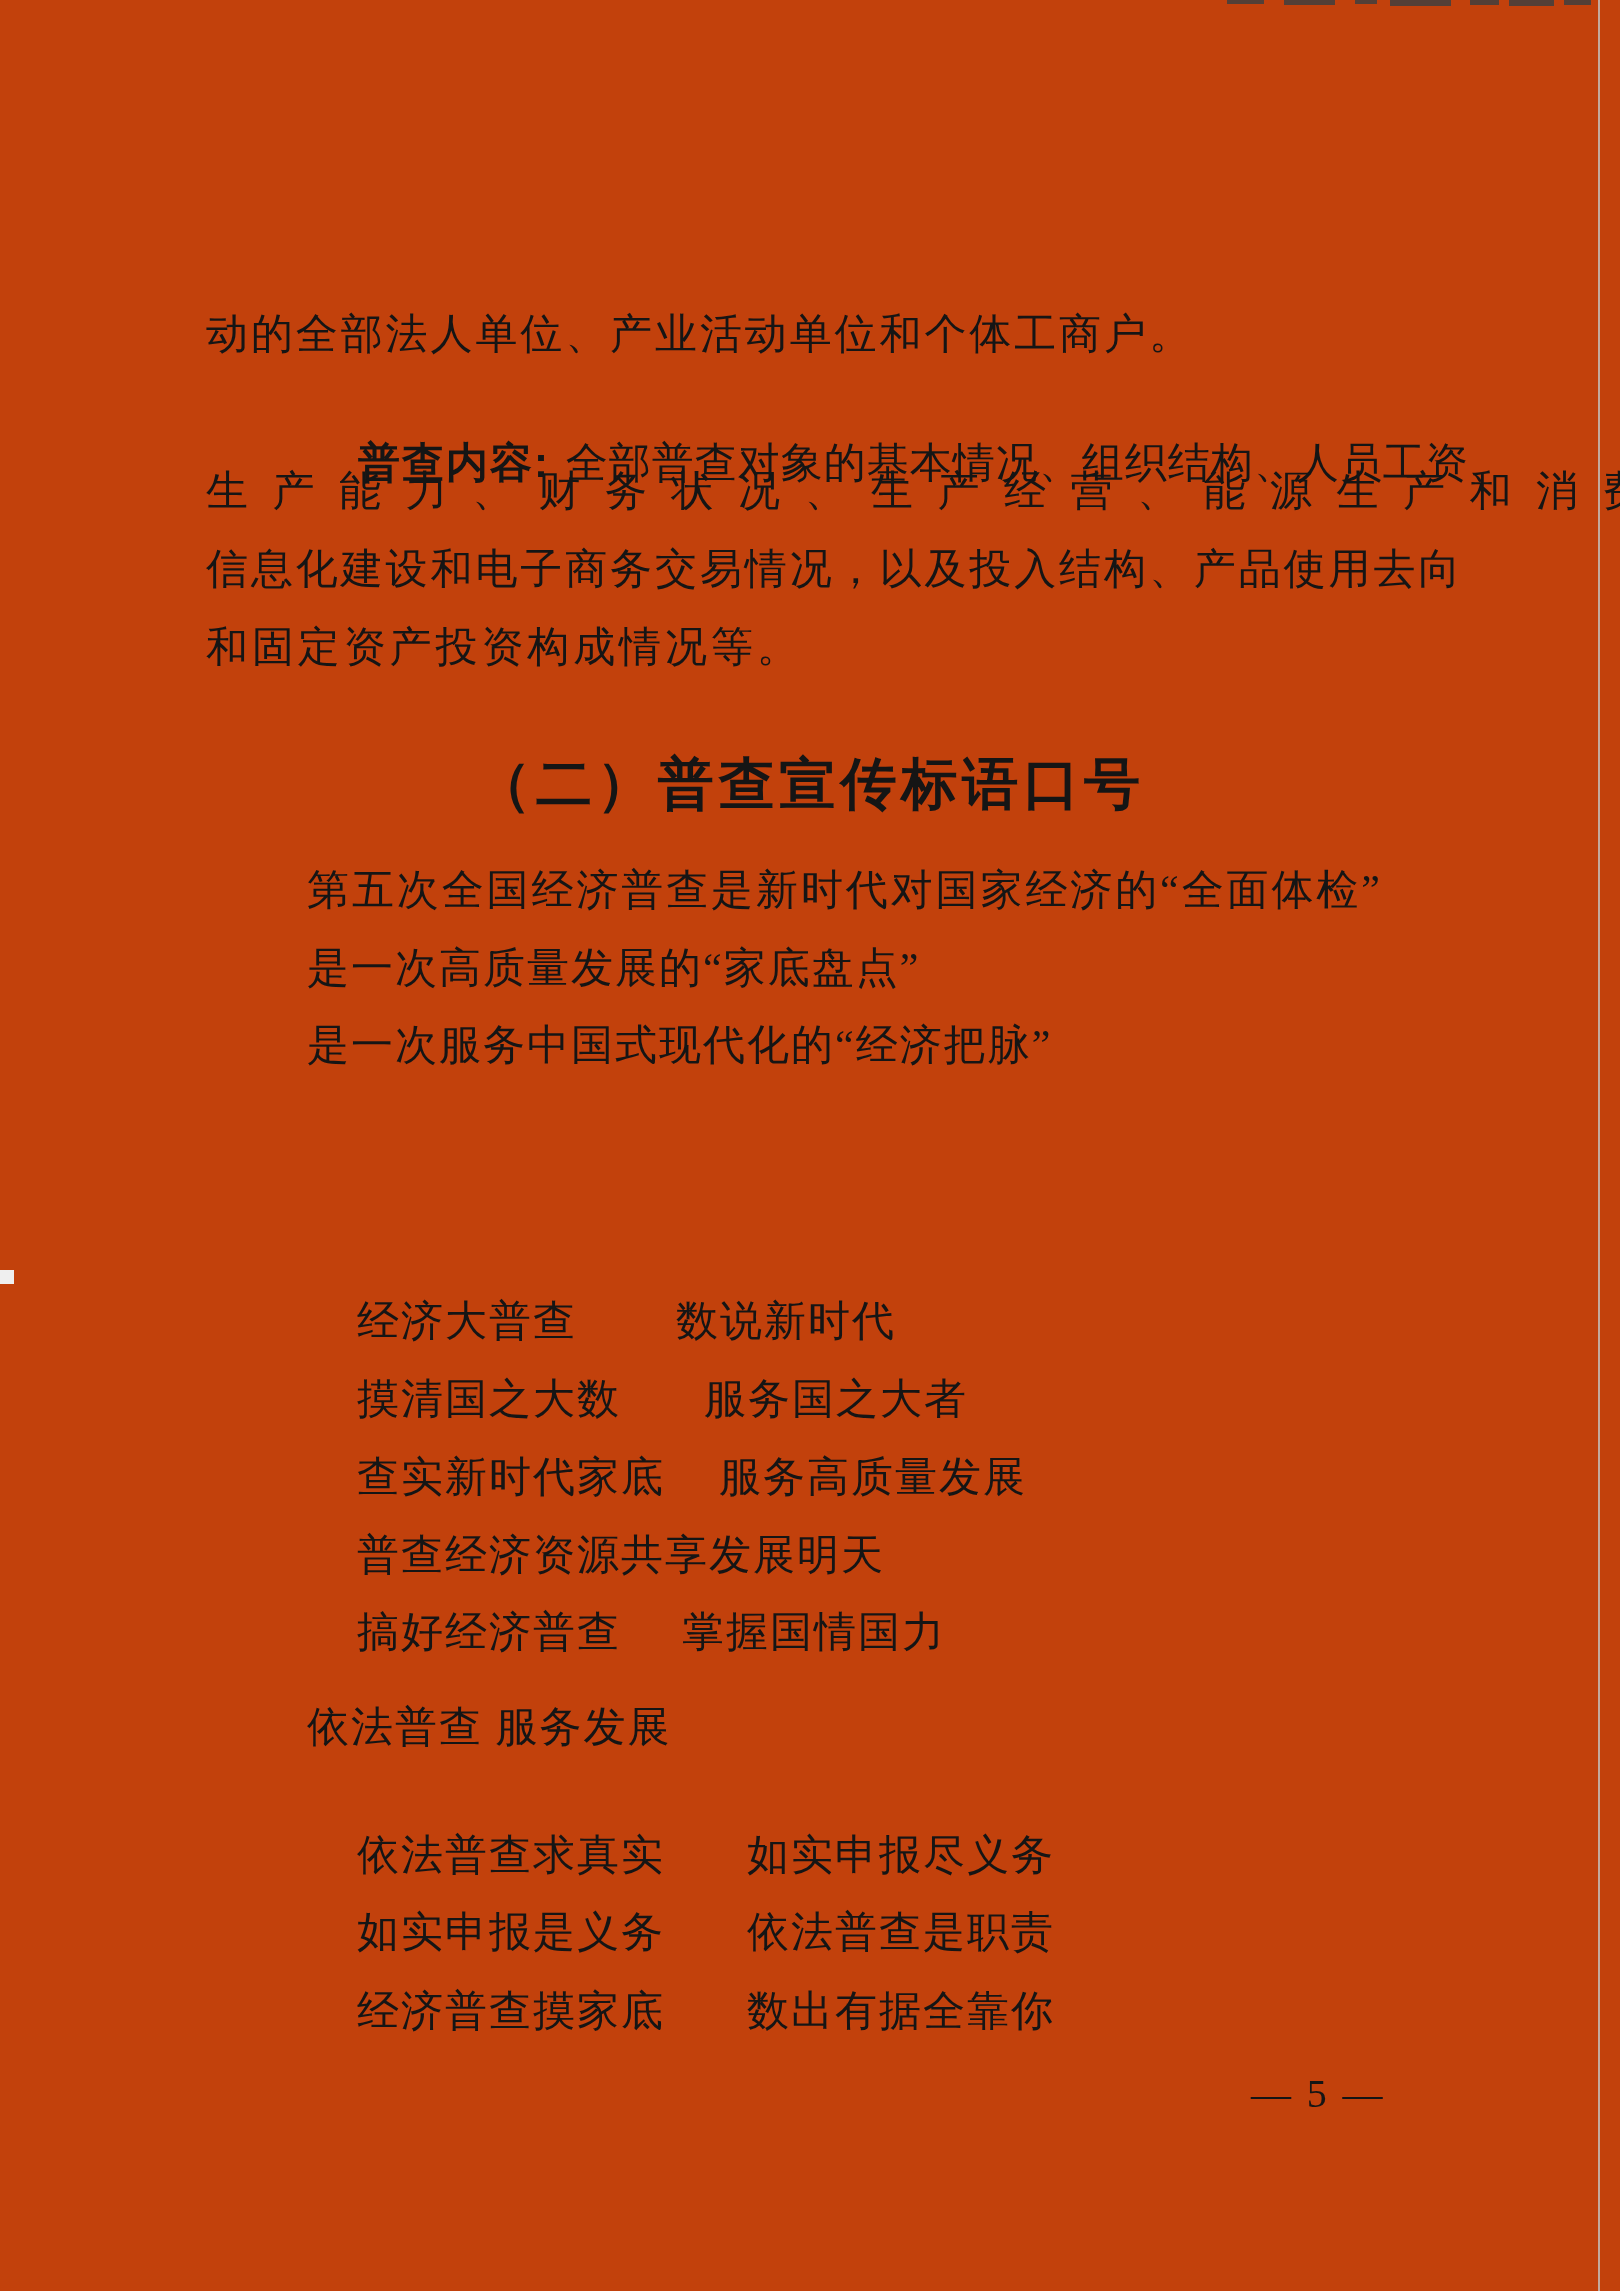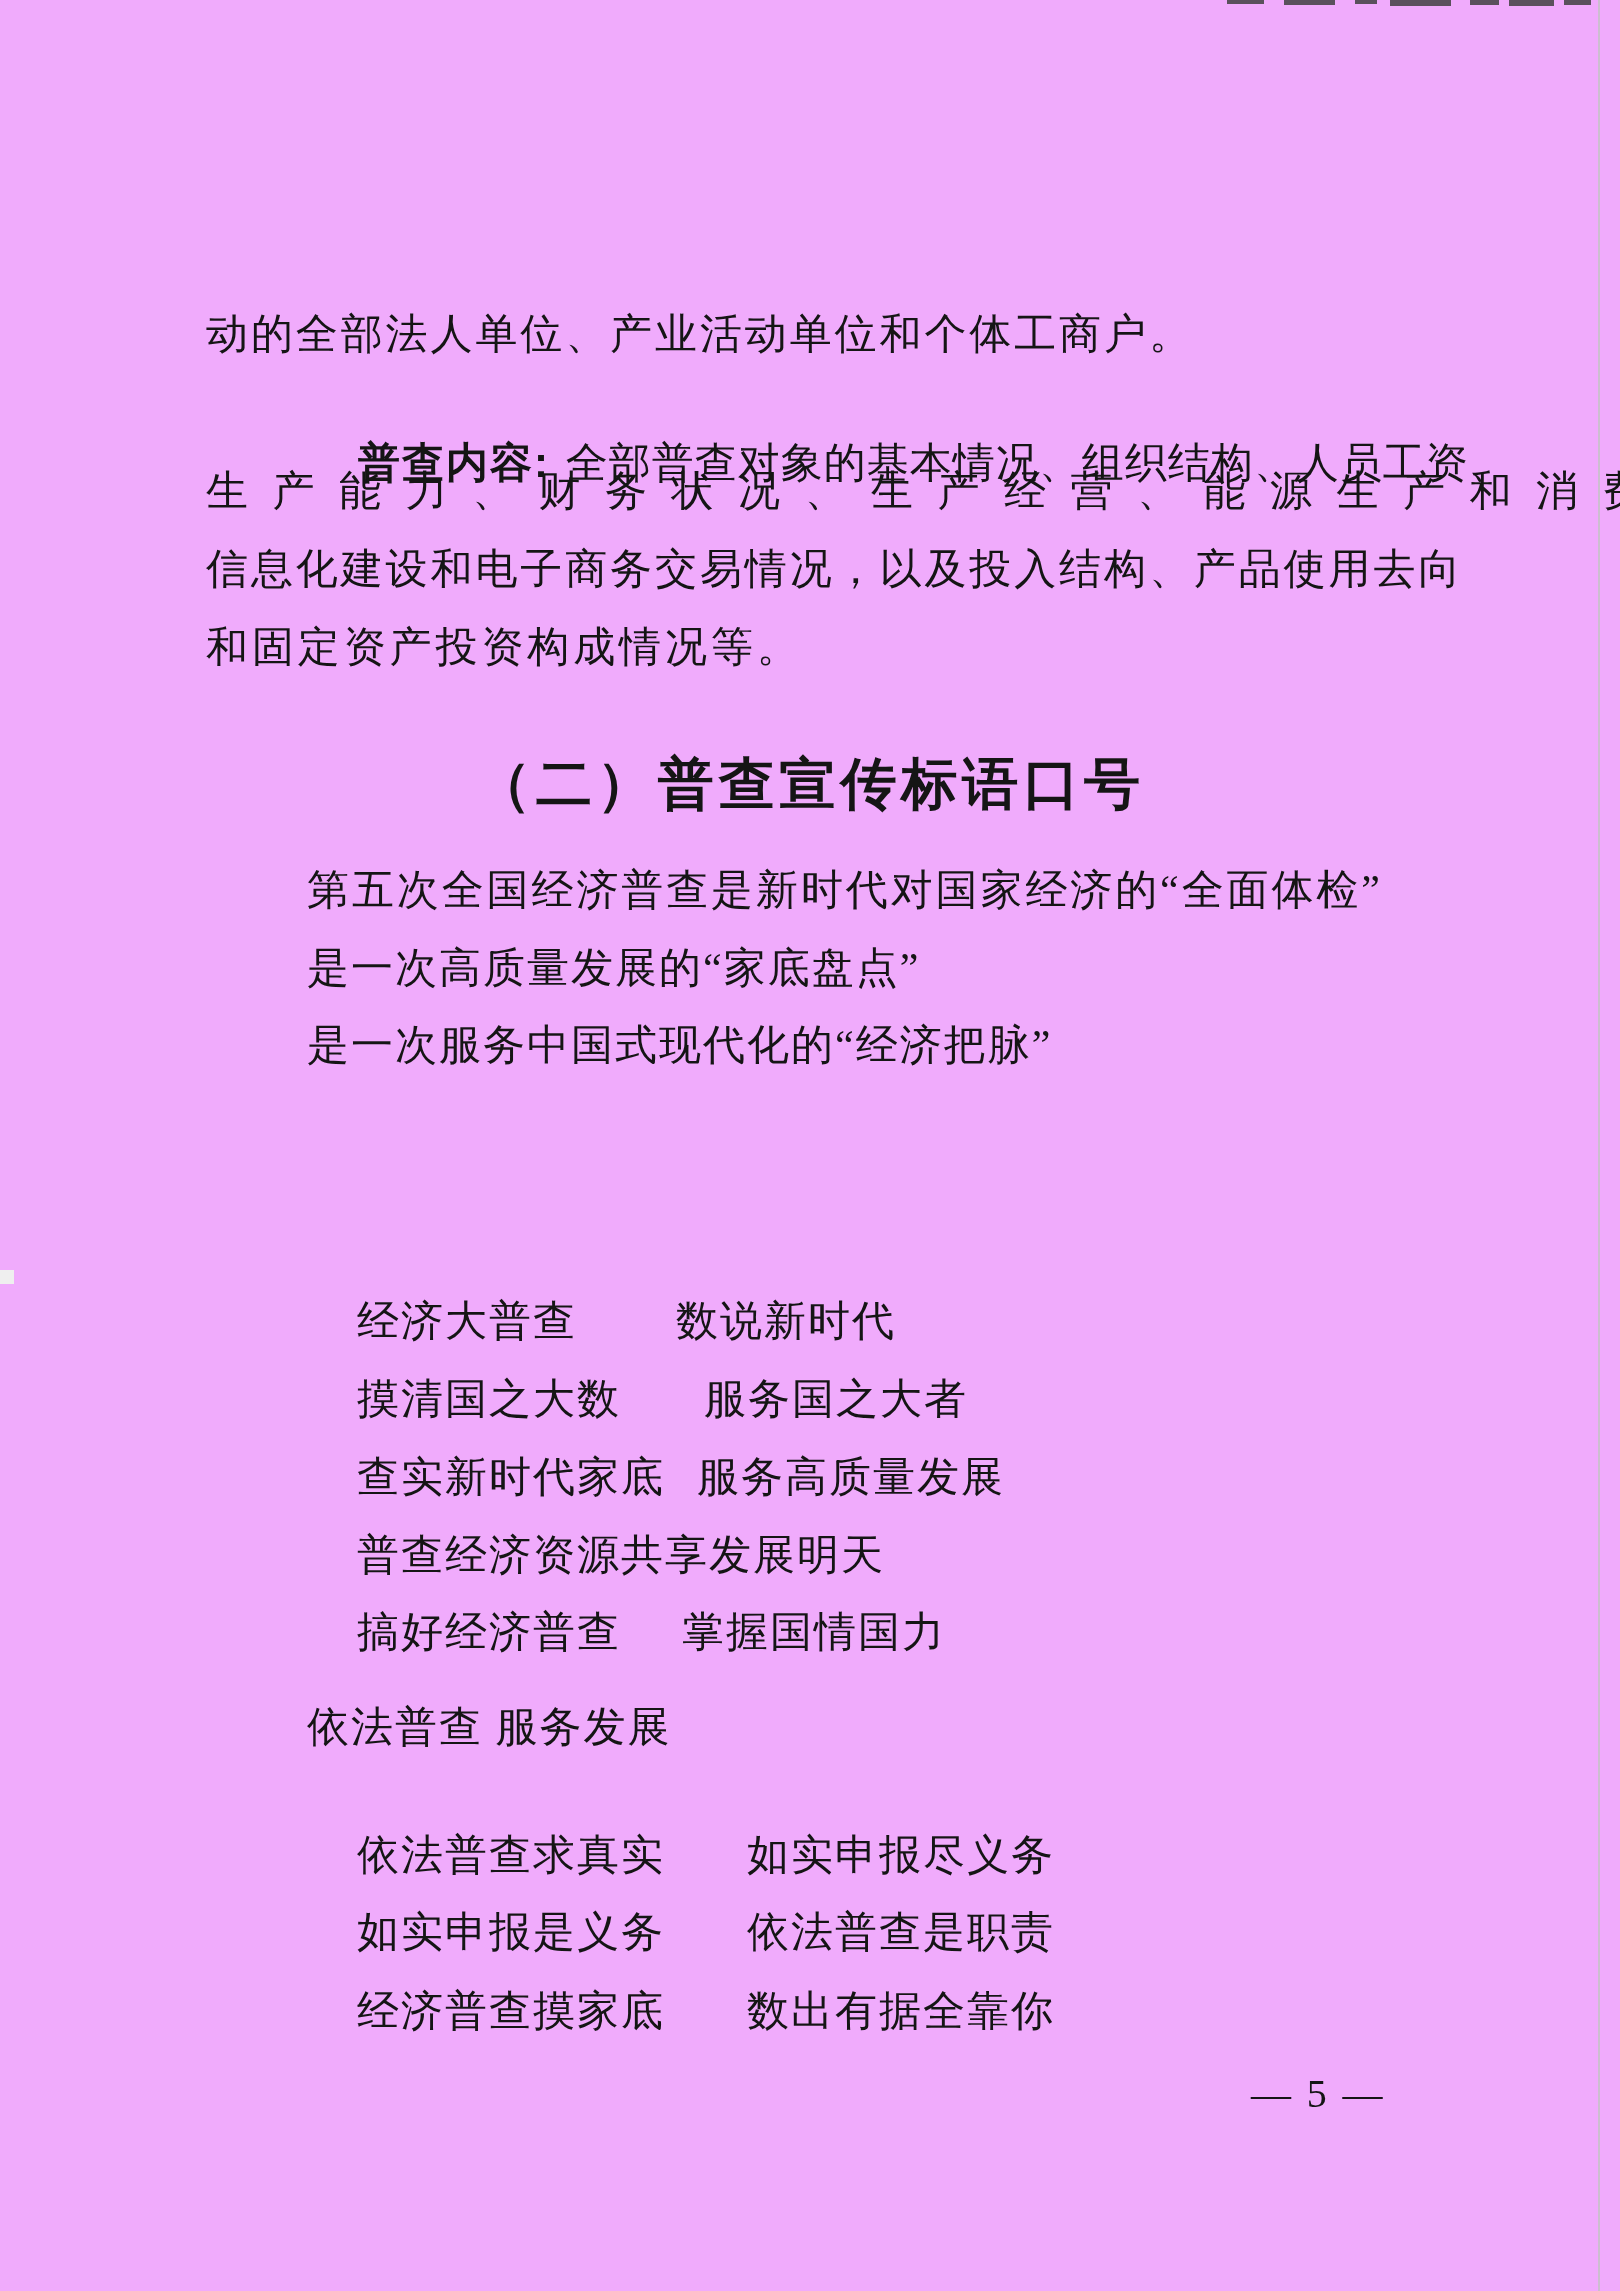--- a/index.html
+++ b/index.html
@@ -1,19 +1,19 @@
 <!DOCTYPE html>
 <html><head>
 <meta charset="utf-8">
 <style>
   html,body { margin:0; padding:0; background:#e9e9e9; }
   .page {
     position:relative;
     width:1620px; height:2292px;
-    background:#f0abfc;
+    background:#c2410c;
     overflow:hidden;
     font-family:"Liberation Serif","DejaVu Serif",serif;
     color:#151515;
   }
   .t-line {
     position:absolute;
     white-space:pre;
     font-size:42px;
     line-height:1.18;
     letter-spacing:2px;
@@ -49,21 +49,21 @@
   #g2l2 { top:1325px; left:307px; }
   #g2l3 { top:1403px; left:307px; }
   #g2l4 { top:1481px; left:307px; }
   #g2l5 { top:1558px; left:307px; }
   
   #g3l1 { top:1703px; left:307px; }
   #g3l2 { top:1781px; left:307px; }
   #g3l3 { top:1858px; left:307px; }
   #g3l4 { top:1937px; left:307px; }
   .m88 { margin-left:99px; } .m85 { margin-left:83px; }
-  .m55 { margin-left:32px; } .m66 { }
+  .m55 { margin-left:54px; } .m66 { }
   .m62 { margin-left:61px; } .m84 { margin-left:82px; }
   
   #pagenum {
     top:2070px; left:1251px;
     font-size:40px;
     letter-spacing:2.9px;
   }
   
   .right-line {
     position:absolute; top:0; left:1598px;

